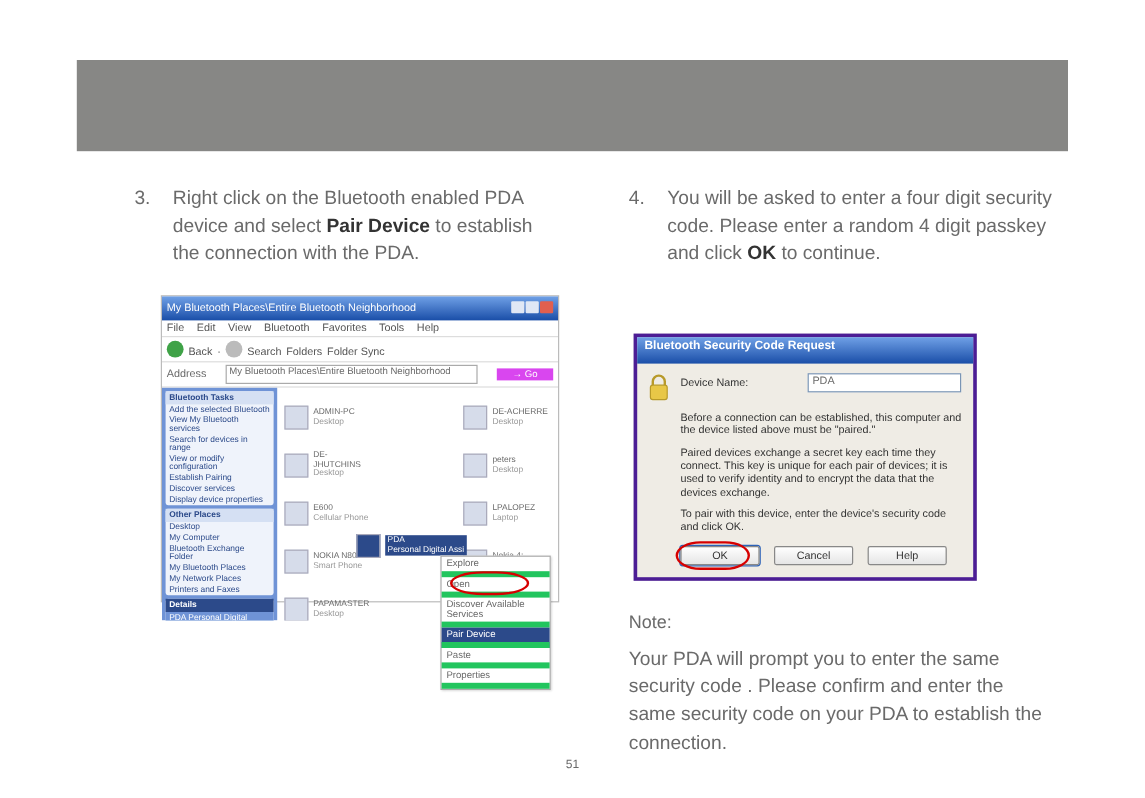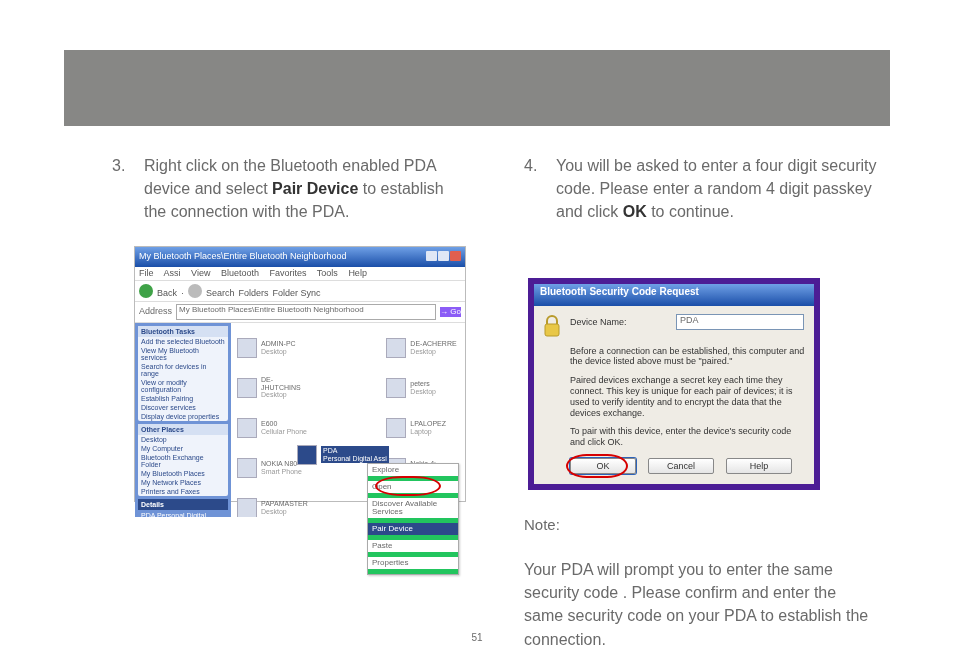--- a/index.html
+++ b/index.html
@@ -14,59 +14,59 @@
 .xp-shot{width:330px;height:254px;border:1px solid #bbb;background:#fff;position:relative;font-size:9px;margin-top:22px;margin-left:22px;line-height:1}
 .xp-title{height:16px;background:linear-gradient(#6fa0e6,#1a4ea8);color:#fff;font-size:9px;padding:2px 4px;display:flex;justify-content:space-between;align-items:center}
 .xp-window-btns span{display:inline-block;width:11px;height:10px;background:#e0e7f5;margin-left:1px;border-radius:1px}
 .xp-window-btns .close{background:#e15f4f}
 .xp-menu{padding:2px 4px;border-bottom:1px solid #ddd;color:#555}
 .xp-menu span{margin-right:8px}
 .xp-toolbar{padding:3px 4px;border-bottom:1px solid #ddd;color:#555;display:flex;align-items:flex-end;gap:4px}
 .circle{width:14px;height:14px;border-radius:50%;display:inline-block}
 .green{background:#3fa247}
 .gray{background:#bbb}
-.xp-addr{padding:2px 4px;border-bottom:1px solid #ddd;display:flex;align-items:center;gap:4px}
+.xp-addr{padding:2px 4px;border-bottom:1px solid #ddd;display:flex;align-items:center;gap:16px}
 .addr-box{flex:1;height:12px;border:1px solid #aaa;padding:1px 2px;font-size:8px}
-.go{background:#8b5cf6;color:#fff;font-size:8px;padding:1px 0}
+.go{background:#d946ef;color:#fff;font-size:8px;padding:1px 13px}
 .xp-body{display:flex;height:194px;overflow:hidden}
 .sidebar{width:90px;background:#6f93d6;display:flex;flex-direction:column;gap:3px;padding:3px}
 .panel{background:#eff3fb;border-radius:2px;font-size:7px;color:#2c4a8a}
 .panel .p-title{background:#d5e0f3;padding:2px 3px;font-weight:bold}
 .panel .p-item{padding:1px 3px}
 .panel.dark .p-title{background:#2c4a8a;color:#fff}
 .panel.dark .p-body{background:#6f93d6;color:#fff;padding:2px 3px}
 .content{flex:1;padding:6px;display:grid;grid-template-columns:repeat(3,1fr);grid-auto-rows:38px;gap:2px}
 .dev{display:flex;align-items:center;gap:4px}
 .dev-icon{width:18px;height:18px;background:#d6dcea;border:1px solid #aab;flex-shrink:0}
 .dev-text{font-size:7px;line-height:1.1}
 .dev-text .sub{color:#999}
 .pda-dev{position:absolute;right:72px;top:198px;width:96px}
 .pda-dev .dev-icon{width:18px;height:18px;background:#2c4a8a}
 .pda-dev .dev-text{color:#fff;background:#2c4a8a;padding:1px 2px}
 .ctx-menu{position:absolute;right:6px;top:216px;width:90px;background:#fff;border:1px solid #aaa;box-shadow:1px 1px 2px rgba(0,0,0,.2);font-size:8px}
 .ctx-item{padding:2px 4px;border-bottom:5px solid #22c55e}
 .ctx-item.hl{background:#2c4a8a;color:#fff}
 .red-circle{position:absolute;border:2px solid #d60000;border-radius:50%/60%;pointer-events:none}
 .rc1{width:62px;height:16px;right:24px;top:229px}
-.dlg{width:280px;border:6px solid #4c1d95;background:#efece5;font-size:9px;margin-top:54px;margin-left:4px;position:relative}
+.dlg{width:280px;border:3px solid #4c1d95;background:#efece5;font-size:9px;margin-top:54px;margin-left:4px;position:relative}
 .dlg-title{height:18px;background:linear-gradient(#6fa0e6,#1a4ea8);color:#fff;padding:2px 6px;font-weight:bold;font-size:10px}
 .dlg-body{padding:8px 8px 10px 8px}
 .dlg-row{display:flex;align-items:flex-start;gap:8px}
 .lock{width:20px;height:24px;position:relative;flex-shrink:0;background:none}
 .lock svg{width:20px;height:24px}
 .dlg-p{margin:8px 0 0 28px;line-height:1.2;color:#333}
 .field-row{display:flex;align-items:center;margin-left:28px;gap:6px;margin-top:4px}
 .field-label{width:100px;color:#333}
 .field-input{border:1px solid #7a95b5;background:#fff;height:14px;width:120px;padding:0 3px;font-size:9px}
 .btn-row{display:flex;gap:12px;margin-top:10px;margin-left:28px}
 .win-btn{border:1px solid #888;background:linear-gradient(#fff,#e5e5e5);padding:2px 0;width:64px;text-align:center;font-size:9px;color:#333;border-radius:2px}
 .win-btn.def{box-shadow:0 0 0 1px #2c62b8}
 .rc2{position:absolute;width:58px;height:20px;border:2px solid #d60000;border-radius:40%/60%;pointer-events:none}
 .note-lbl{margin-top:26px;font-size:15px;color:#6a6a6a}
-.note-p{font-size:16px;line-height:1.45;margin-top:25px}
+.note-p{font-size:16px;line-height:1.45;margin-top:11px}
 .page-num{position:absolute;bottom:22px;left:0;width:100%;text-align:center;font-size:10px;color:#6a6a6a}
 </style>
 </head>
 <body>
 
 <div class="page">
  <div class="gray-banner"></div>
 
  <div class="col col-left">
   <div class="step">
@@ -76,21 +76,21 @@
    </div>
   </div>
 
   <div class="xp-shot">
    <div class="xp-title">
     <span>My Bluetooth Places\Entire Bluetooth Neighborhood</span>
     <span class="xp-window-btns"><span></span><span></span><span class="close"></span></span>
    </div>
    <div class="xp-menu">
     <span>File</span>
-    <span>Assi</span>
+    <span>Edit</span>
     <span>View</span>
     <span>Bluetooth</span>
     <span>Favorites</span>
     <span>Tools</span>
     <span>Help</span>
    </div>
    <div class="xp-toolbar">
     <span class="circle green"></span>
     <span>Back</span> ·
     <span class="circle gray"></span>

